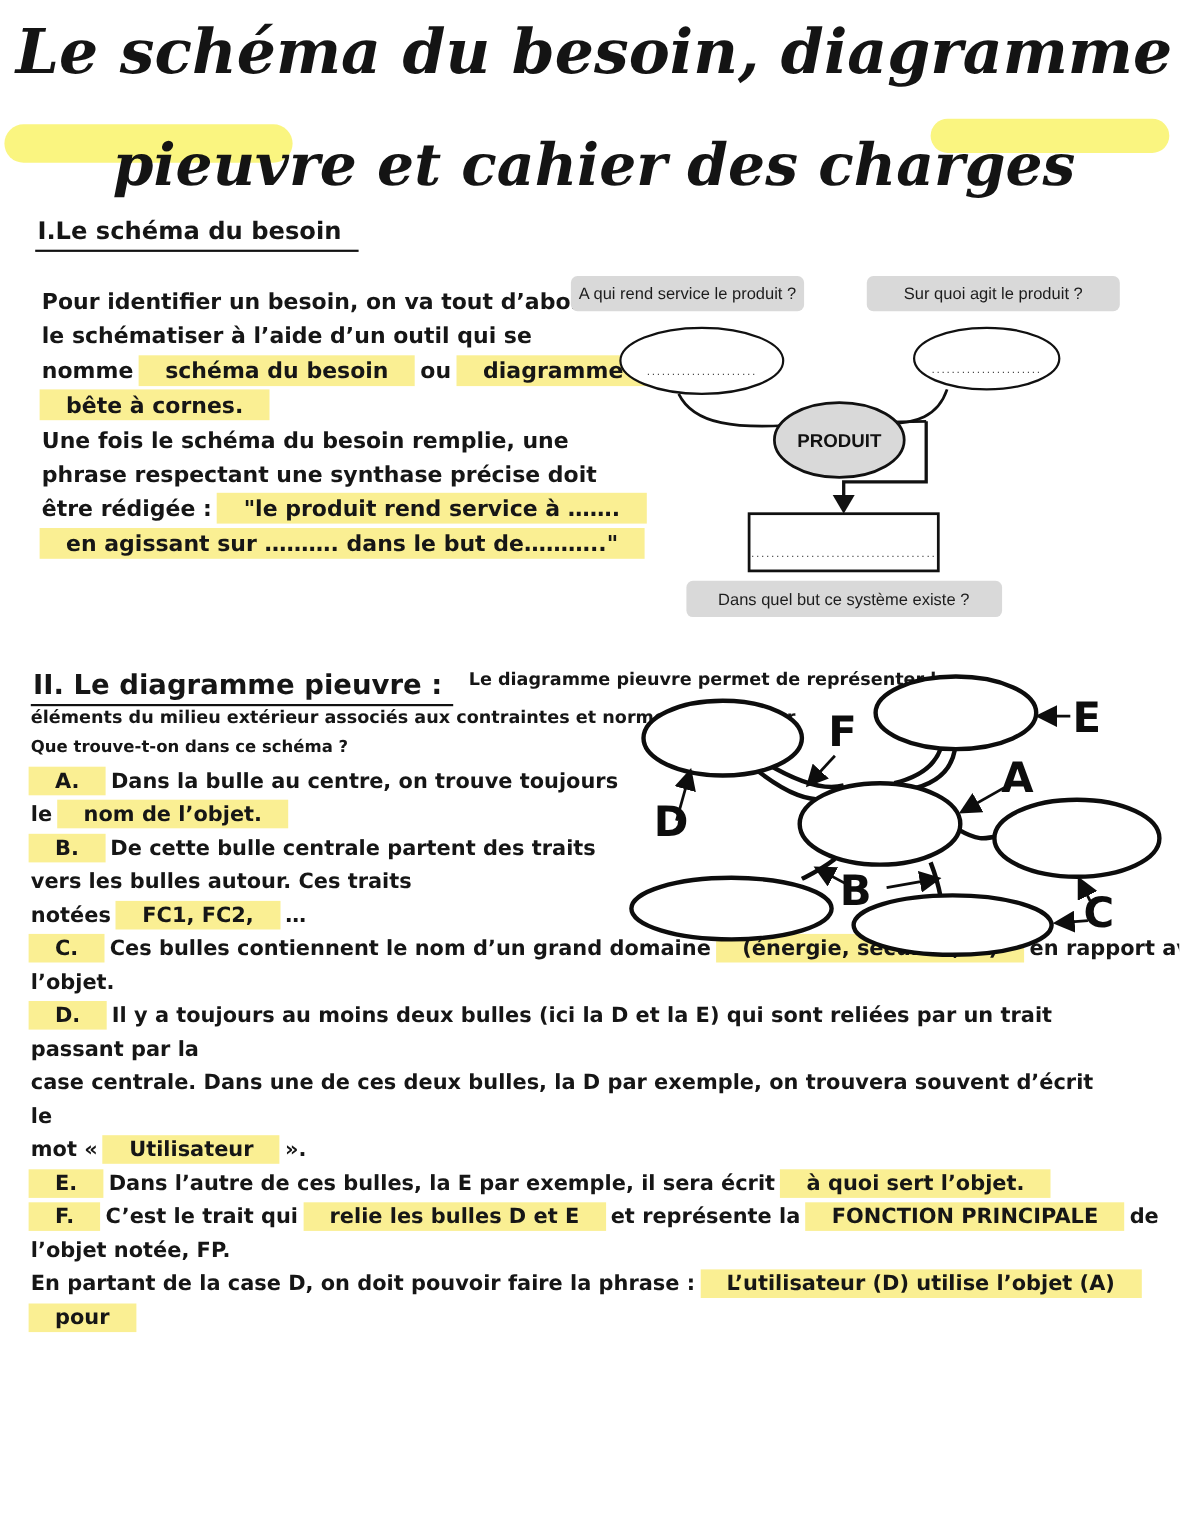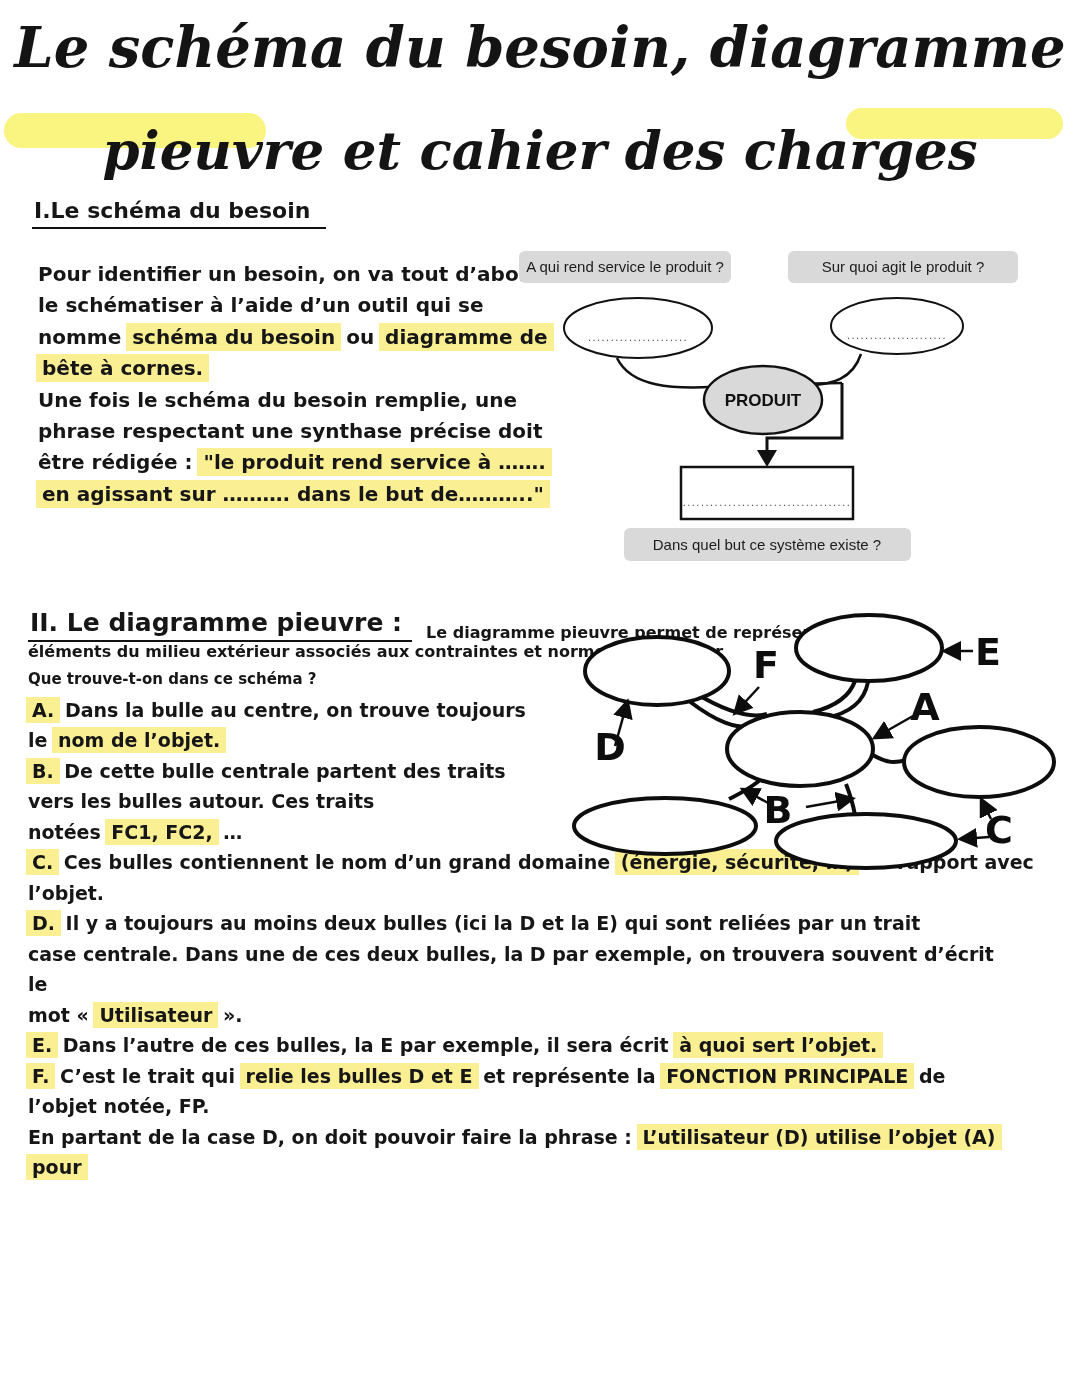--- a/index.html
+++ b/index.html
@@ -16,26 +16,26 @@
            font-family:"DejaVu Serif", serif; font-style:italic; font-weight:bold;
            color:#141414; z-index:2; }
   .title-line1 { font-size:56px; line-height:82px; }
   .title-line2 { font-size:53px; line-height:76px;margin-top:24px; }
 
   
   .h1 { position:absolute; left:32px; top:198px; font-size:22px; font-weight:bold;
         border-bottom:2.5px solid #111; padding:0 16px 4px 2px; }
   .s1lines { position:absolute; left:38px; top:259px; width:490px; }
   .tline { height:31.4px; white-space:pre; font-size:20px; line-height:31.4px; font-weight:600; }
-  .hl { background:#faef93; border-radius:0; padding:2px 6px; margin:0 -2px;
+  .hl { background:#faef93; border-radius:0; padding:2px 24px; margin:0 -2px;
         box-decoration-break:clone; }
 
   
   .sec2 { position:absolute; left:28px; top:608px; width:1040px; }
-  .h2row { display:flex; align-items:flex-end; gap:14px; height:34px; }
+  .h2row { display:flex; align-items:flex-start; gap:14px; height:34px; }
   .h2 { font-size:25px; font-weight:bold; border-bottom:2.5px solid #111;
         padding:0 10px 3px 2px; white-space:pre; }
   .h2small { font-size:16px; font-weight:600; white-space:pre; }
   .h2small2 { font-size:16px; font-weight:600; height:22px; white-space:pre; }
   .sec2 .tline { height:30.5px; line-height:30.5px; font-size:19px; }
   .sec2 .tline:first-child { font-size:15px; }
 
   
   .bete { position:absolute; left:505px; top:240px; z-index:1; }
   .pieuvre { position:absolute; left:563px; top:601px; z-index:1; }
@@ -115,20 +115,21 @@
     <div>
         <div class="tline"><span>Que trouve-t-on dans ce schéma ?</span></div>
         <div class="tline"><span class="hl">A.</span><span> Dans la bulle au centre, on trouve toujours</span></div>
         <div class="tline"><span>le </span><span class="hl">nom de l’objet.</span></div>
         <div class="tline"><span class="hl">B.</span><span> De cette bulle centrale partent des traits</span></div>
         <div class="tline"><span>vers les bulles autour. Ces traits</span></div>
         <div class="tline"><span>notées </span><span class="hl">FC1, FC2,</span><span> …</span></div>
         <div class="tline"><span class="hl">C.</span><span> Ces bulles contiennent le nom d’un grand domaine </span><span class="hl">(énergie, sécurité, …)</span><span> en rapport avec</span></div>
         <div class="tline"><span>l’objet.</span></div>
         <div class="tline"><span class="hl">D.</span><span> Il y a toujours au moins deux bulles (ici la D et la E) qui sont reliées par un trait</span></div>
+        <div class="tline"><span>passant par la</span></div>
         <div class="tline"><span>case centrale. Dans une de ces deux bulles, la D par exemple, on trouvera souvent d’écrit</span></div>
         <div class="tline"><span>le</span></div>
         <div class="tline"><span>mot « </span><span class="hl">Utilisateur</span><span> ».</span></div>
         <div class="tline"><span class="hl">E.</span><span> Dans l’autre de ces bulles, la E par exemple, il sera écrit </span><span class="hl">à quoi sert l’objet.</span></div>
         <div class="tline"><span class="hl">F.</span><span> C’est le trait qui </span><span class="hl">relie les bulles D et E</span><span> et représente la </span><span class="hl">FONCTION PRINCIPALE</span><span> de</span></div>
         <div class="tline"><span>l’objet notée, FP.</span></div>
         <div class="tline"><span>En partant de la case D, on doit pouvoir faire la phrase : </span><span class="hl">L’utilisateur (D) utilise l’objet (A)</span></div>
         <div class="tline"><span class="hl">pour</span></div>
       </div>
   </div>

